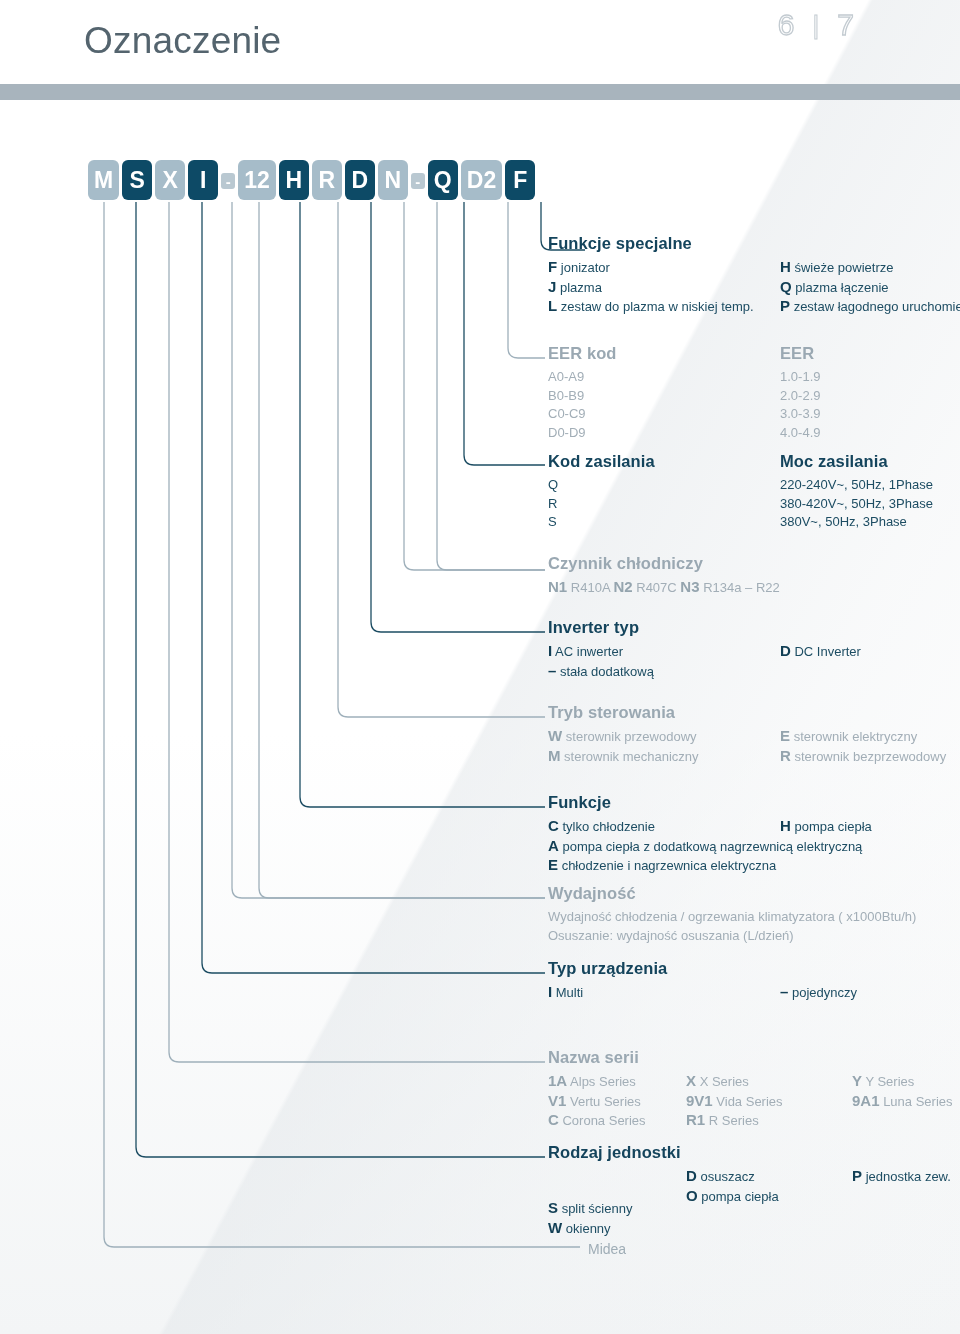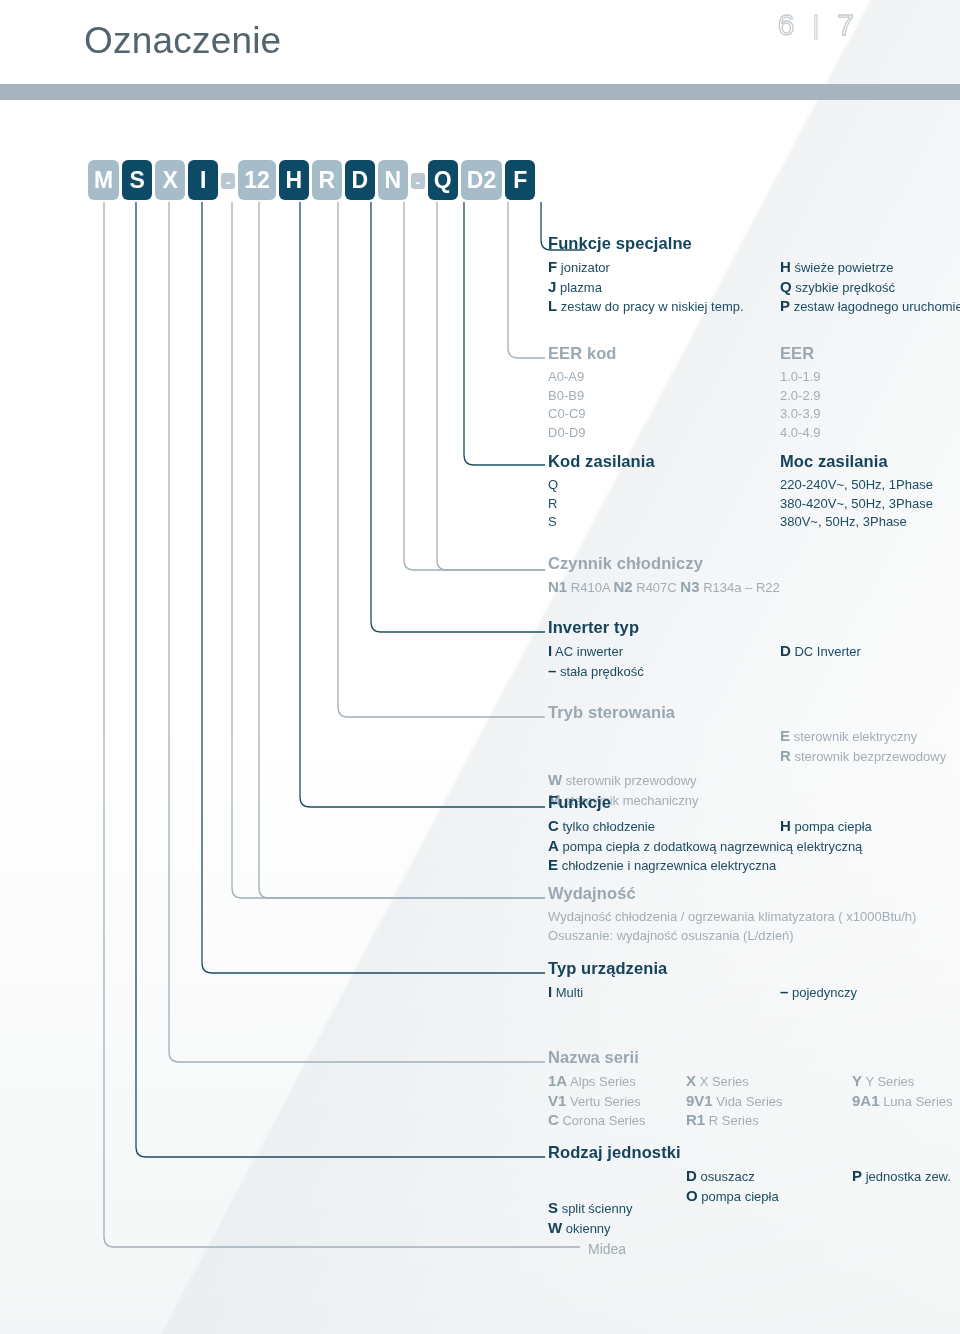--- a/index.html
+++ b/index.html
@@ -150,25 +150,25 @@
       <path d="M104 202 L104 1237 Q104 1247 114 1247 L580 1247" stroke="#9fb0bb"></path>
     </g>
   </svg>
 
   <div class="sec tone-dark" style="top:234px;">
     <h3>Funkcje specjalne</h3>
     <div class="row">
       <div class="col" style="width:232px;" id="spec-c1">
           <div class="itm"><b>F</b><span> jonizator</span></div>
           <div class="itm"><b>J</b><span> plazma</span></div>
-          <div class="itm"><b>L</b><span> zestaw do pracy w niskiej temp.</span></div>
+          <div class="itm"><b>L</b><span> zestaw do plazma w niskiej temp.</span></div>
         </div>
       <div class="col" id="spec-c2">
           <div class="itm"><b>H</b><span> świeże powietrze</span></div>
-          <div class="itm"><b>Q</b><span> szybkie prędkość</span></div>
+          <div class="itm"><b>Q</b><span> plazma łączenie</span></div>
           <div class="itm"><b>P</b><span> zestaw łagodnego uruchomienia</span></div>
         </div>
     </div>
   </div>
 
   <div class="sec tone-light" style="top:344px;">
     <div class="row">
       <h3 style="width:232px;">EER kod</h3>
       <h3>EER</h3>
     </div>
@@ -212,32 +212,32 @@
     <div class="row" id="refrig-row">
         <div class="itm"><b>N1</b><span> R410A  </span><b>N2</b><span> R407C  </span><b>N3</b><span> R134a – R22</span></div>
       </div>
   </div>
 
   <div class="sec tone-dark" style="top:618px;">
     <h3>Inverter typ</h3>
     <div class="row">
       <div class="col" style="width:232px;" id="inv-c1">
           <div class="itm"><b>I</b><span> AC inwerter</span></div>
-          <div class="itm"><b>–</b><span> stała prędkość</span></div>
+          <div class="itm"><b>–</b><span> stała dodatkową</span></div>
         </div>
       <div class="col" id="inv-c2">
           <div class="itm"><b>D</b><span> DC Inverter</span></div>
         </div>
     </div>
   </div>
 
   <div class="sec tone-light" style="top:703px;">
     <h3>Tryb sterowania</h3>
     <div class="row">
-      <div class="col" style="width:232px;margin-top:44px;" id="ctrl-c1">
+      <div class="col" style="width:232px;" id="ctrl-c1">
           <div class="itm"><b>W</b><span> sterownik przewodowy</span></div>
           <div class="itm"><b>M</b><span> sterownik mechaniczny</span></div>
         </div>
       <div class="col" id="ctrl-c2">
           <div class="itm"><b>E</b><span> sterownik elektryczny</span></div>
           <div class="itm"><b>R</b><span> sterownik bezprzewodowy</span></div>
         </div>
     </div>
   </div>
 

